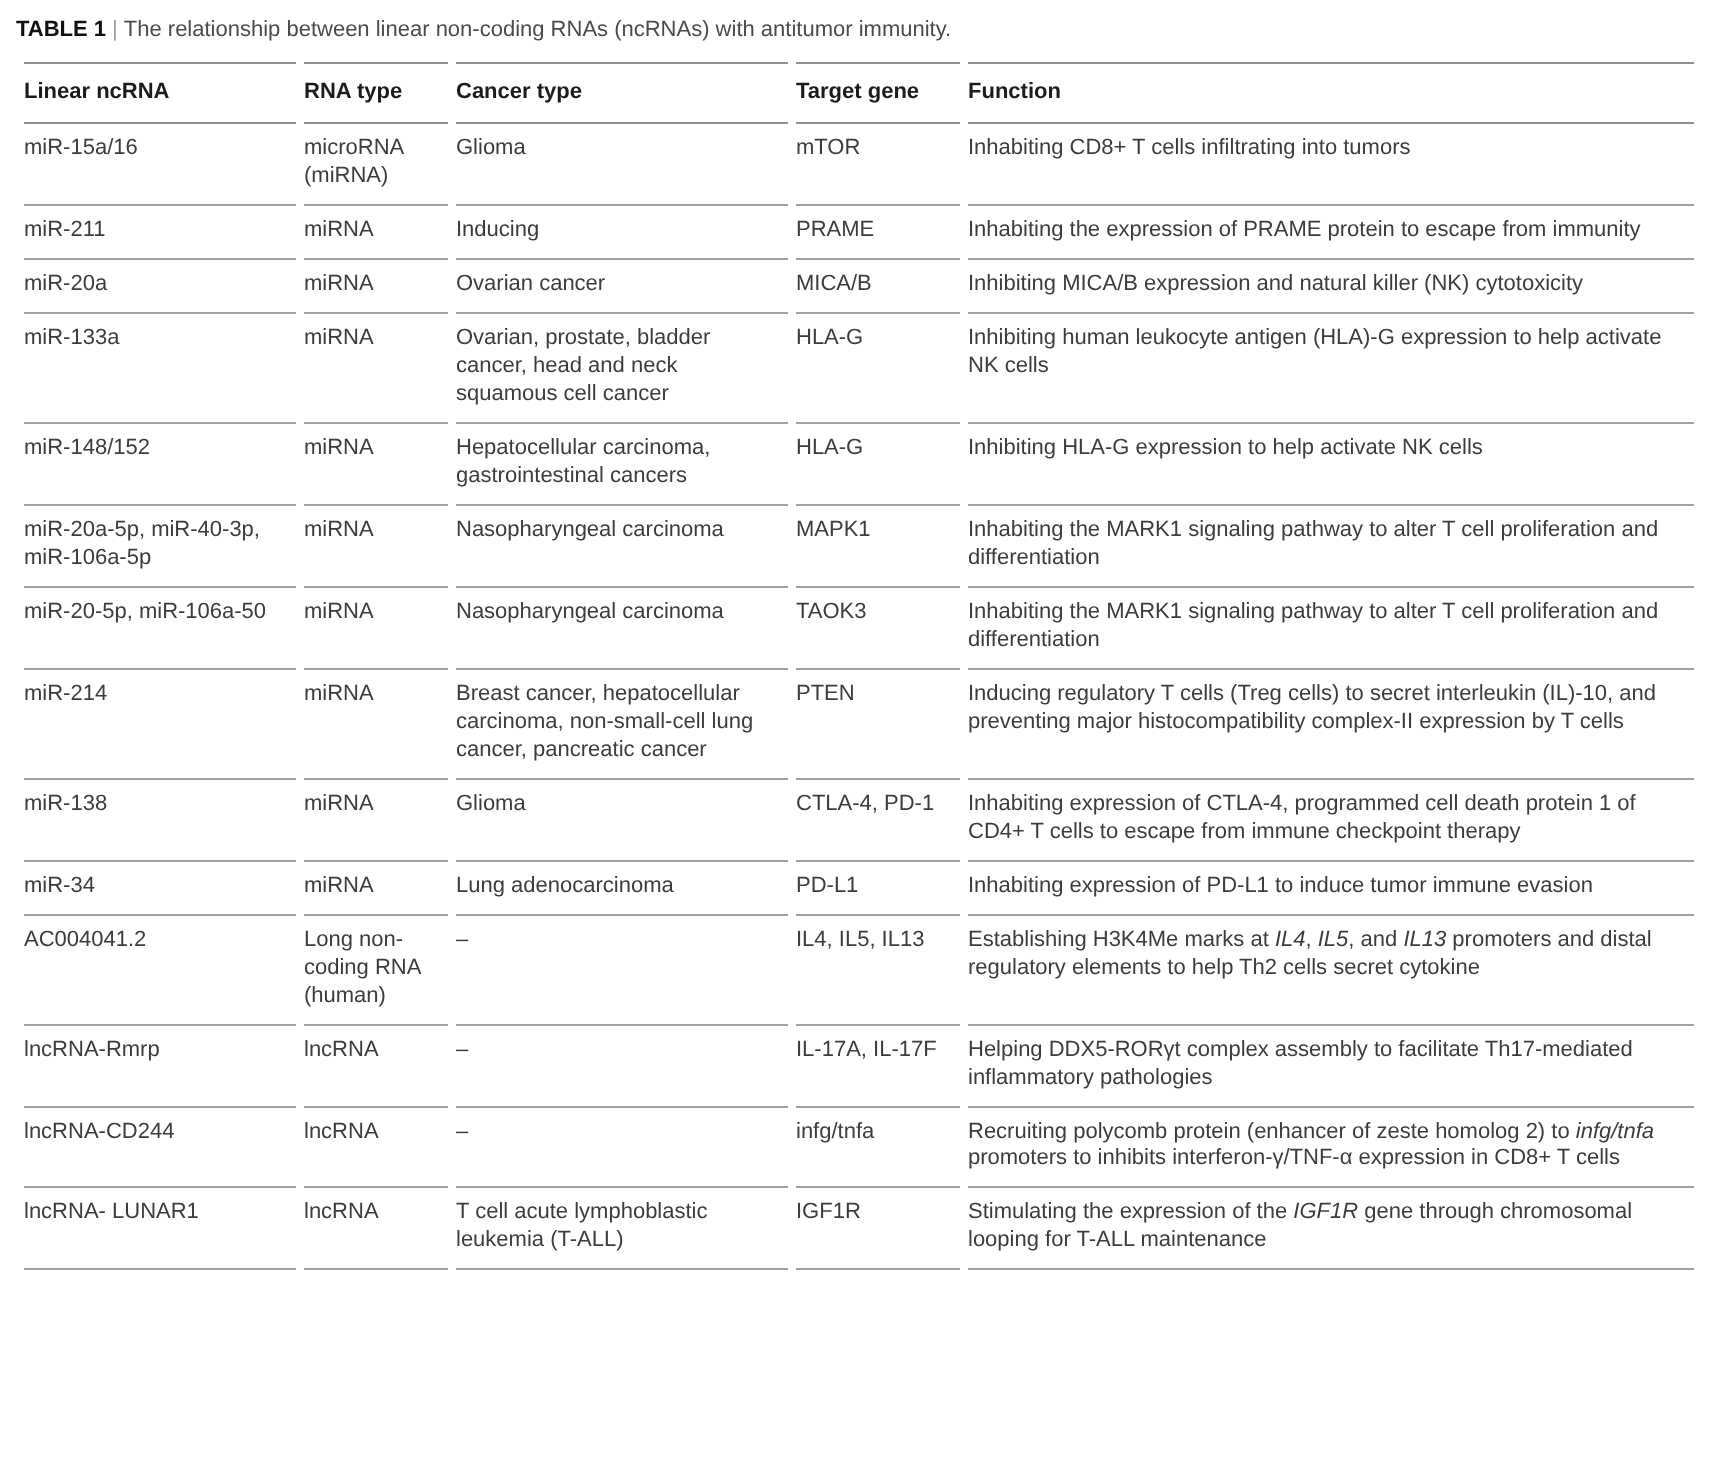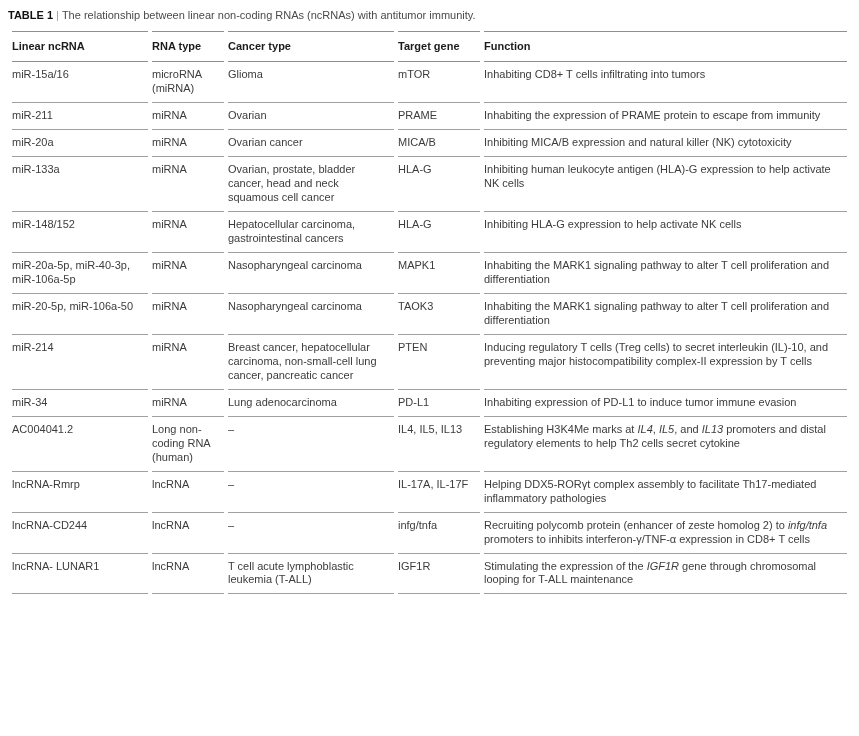--- a/index.html
+++ b/index.html
@@ -90,21 +90,21 @@
       <tr>
         <td class="c-ncrna">miR-15a/16</td>
         <td class="c-type">microRNA (miRNA)</td>
         <td class="c-cancer">Glioma</td>
         <td class="c-gene">mTOR</td>
         <td class="c-func">Inhabiting CD8+ T cells infiltrating into tumors</td>
       </tr>
       <tr>
         <td class="c-ncrna">miR-211</td>
         <td class="c-type">miRNA</td>
-        <td class="c-cancer">Ovarian</td>
+        <td class="c-cancer">Inducing</td>
         <td class="c-gene">PRAME</td>
         <td class="c-func">Inhabiting the expression of PRAME protein to escape from immunity</td>
       </tr>
       <tr>
         <td class="c-ncrna">miR-20a</td>
         <td class="c-type">miRNA</td>
         <td class="c-cancer">Ovarian cancer</td>
         <td class="c-gene">MICA/B</td>
         <td class="c-func">Inhibiting MICA/B expression and natural killer (NK) cytotoxicity</td>
       </tr>
@@ -137,20 +137,27 @@
         <td class="c-func">Inhabiting the MARK1 signaling pathway to alter T cell proliferation and differentiation</td>
       </tr>
       <tr>
         <td class="c-ncrna">miR-214</td>
         <td class="c-type">miRNA</td>
         <td class="c-cancer">Breast cancer, hepatocellular carcinoma, non-small-cell lung cancer, pancreatic cancer</td>
         <td class="c-gene">PTEN</td>
         <td class="c-func">Inducing regulatory T cells (Treg cells) to secret interleukin (IL)-10, and preventing major histocompatibility complex-II expression by T cells</td>
       </tr>
       <tr>
+        <td class="c-ncrna">miR-138</td>
+        <td class="c-type">miRNA</td>
+        <td class="c-cancer">Glioma</td>
+        <td class="c-gene">CTLA-4, PD-1</td>
+        <td class="c-func">Inhabiting expression of CTLA-4, programmed cell death protein 1 of CD4+ T cells to escape from immune checkpoint therapy</td>
+      </tr>
+      <tr>
         <td class="c-ncrna">miR-34</td>
         <td class="c-type">miRNA</td>
         <td class="c-cancer">Lung adenocarcinoma</td>
         <td class="c-gene">PD-L1</td>
         <td class="c-func">Inhabiting expression of PD-L1 to induce tumor immune evasion</td>
       </tr>
       <tr>
         <td class="c-ncrna">AC004041.2</td>
         <td class="c-type">Long non-coding RNA (human)</td>
         <td class="c-cancer">–</td>

